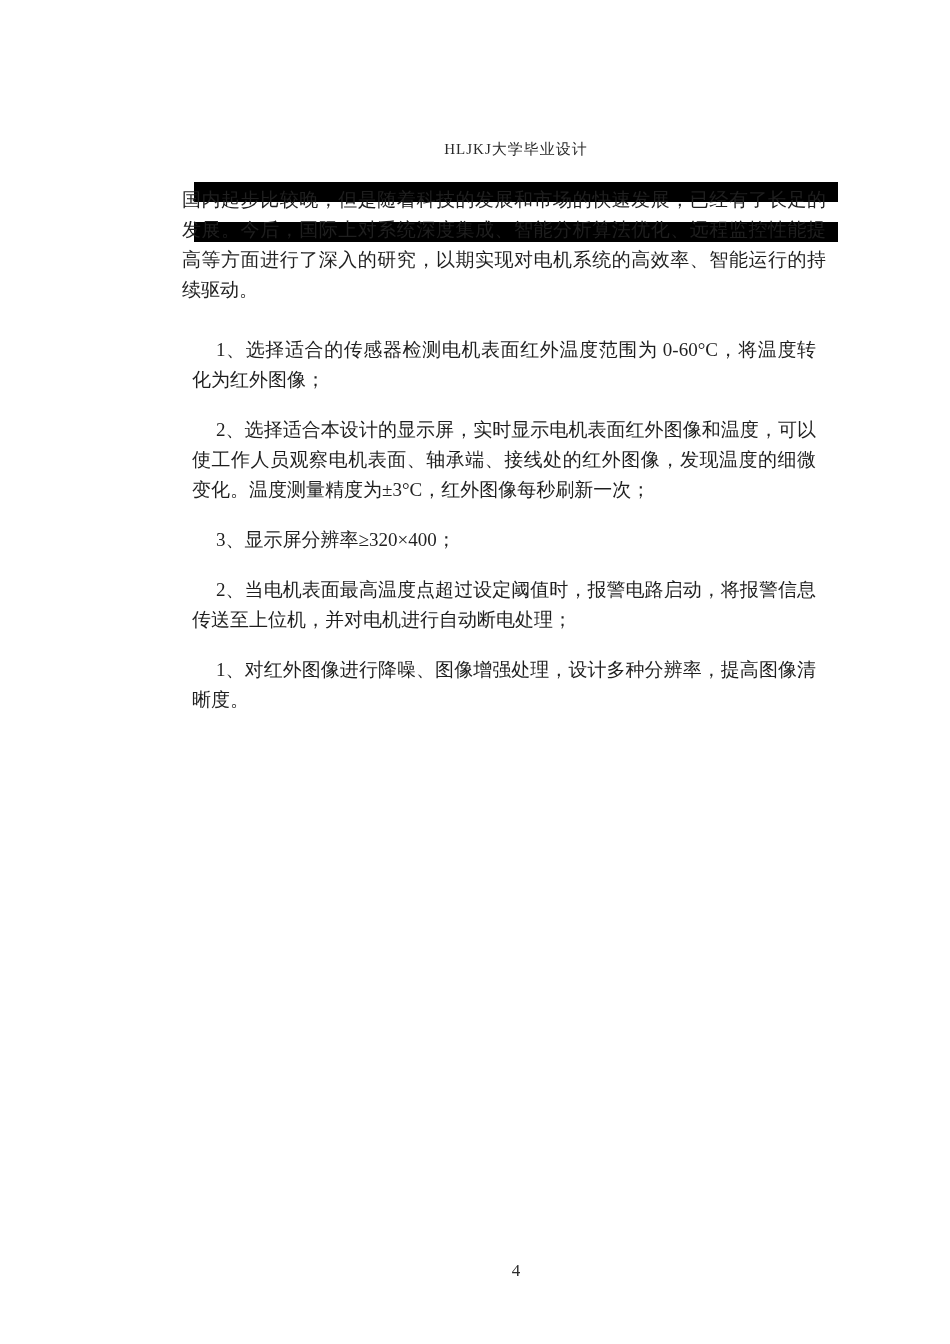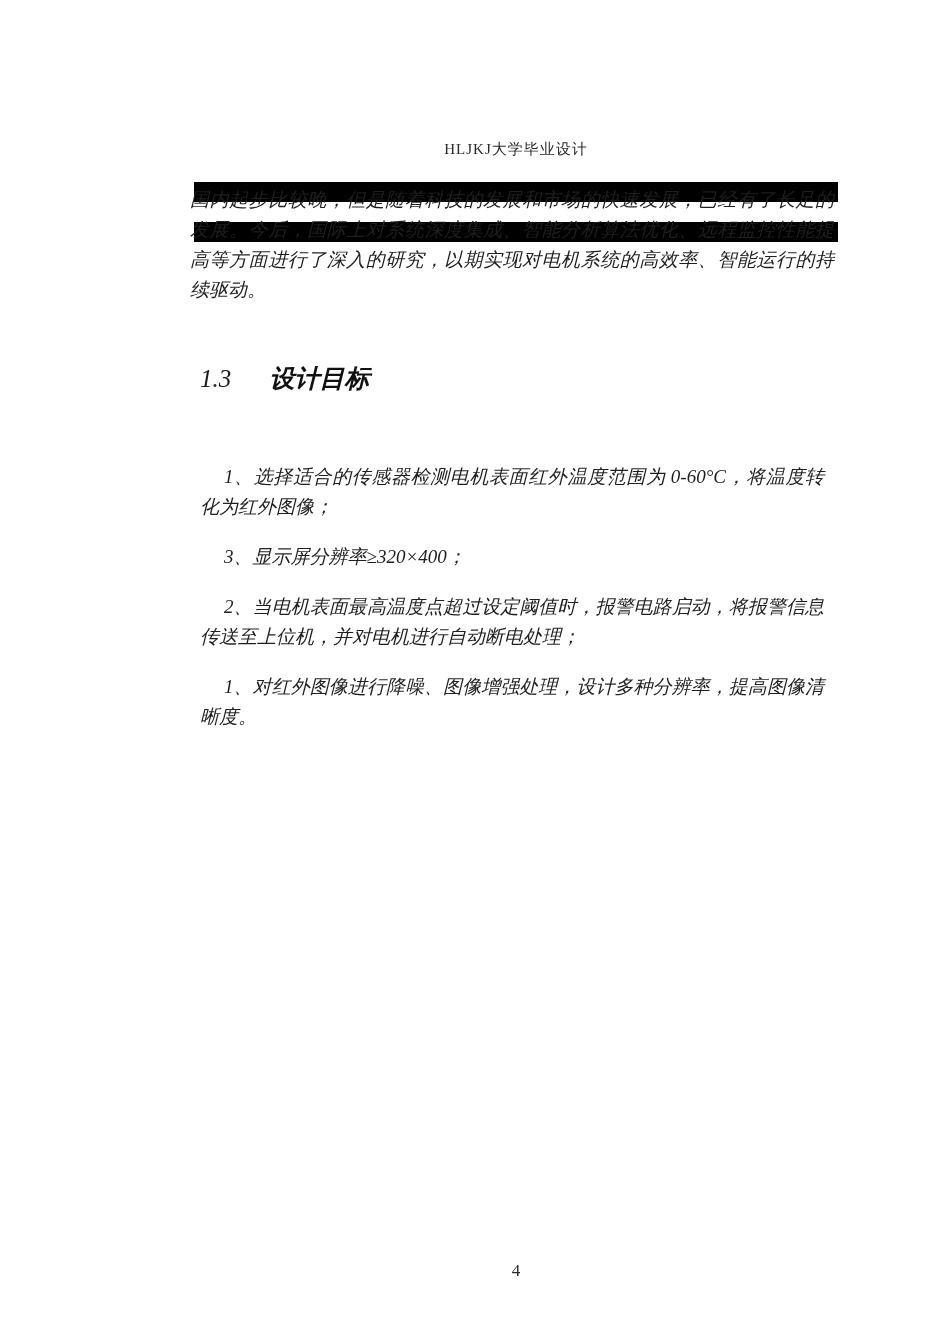--- a/index.html
+++ b/index.html
@@ -28,24 +28,23 @@
     letter-spacing: 1px;
     color: #2a2a2a;
   }
   .header-rule { margin-top: 3px; }
   .rule-thin  { height: 2px; background: #000; }
   .rule-gap   { height: 2px; background: transparent; }
   .rule-thick { height: 4px; background: #000; }
 
   .content {
     position: absolute;
-    left: 150px;
+    left: 142px;
     top: 145px;
     width: 684px;
-    font-style: italic;
   }
   .para {
     font-size: 19px;
     line-height: 30px;
     text-align: justify;
     word-break: break-all;
   }
   .intro { text-indent: 0; }
   .goal  { text-indent: 24px; }
 
@@ -90,27 +89,24 @@
     <div class="header-rule">
       <div class="rule-thin"></div>
       <div class="rule-gap"></div>
       <div class="rule-thick"></div>
     </div>
   </div>
 
   <div class="content">
     <p class="para intro">国内起步比较晚，但是随着科技的发展和市场的快速发展，已经有了长足的发展。今后，国际上对系统深度集成、智能分析算法优化、远程监控性能提高等方面进行了深入的研究，以期实现对电机系统的高效率、智能运行的持续驱动。</p>
 
-    <h2 class="section-heading">
-      <span class="heading-number">1.3</span>
-      <span class="heading-title">设计目标</span>
-    </h2>
 
     <div id="goals-list">
         <p class="para goal">1、选择适合的传感器检测电机表面红外温度范围为 0-60°C，将温度转化为红外图像；</p>
+        <p class="para goal">2、选择适合本设计的显示屏，实时显示电机表面红外图像和温度，可以使工作人员观察电机表面、轴承端、接线处的红外图像，发现温度的细微变化。温度测量精度为±3°C，红外图像每秒刷新一次；</p>
         <p class="para goal">3、显示屏分辨率≥320×400；</p>
         <p class="para goal">2、当电机表面最高温度点超过设定阈值时，报警电路启动，将报警信息传送至上位机，并对电机进行自动断电处理；</p>
         <p class="para goal">1、对红外图像进行降噪、图像增强处理，设计多种分辨率，提高图像清晰度。</p>
       </div>
   </div>
 
   <div class="footer">
     <span class="page-number">4</span>
   </div>
 

